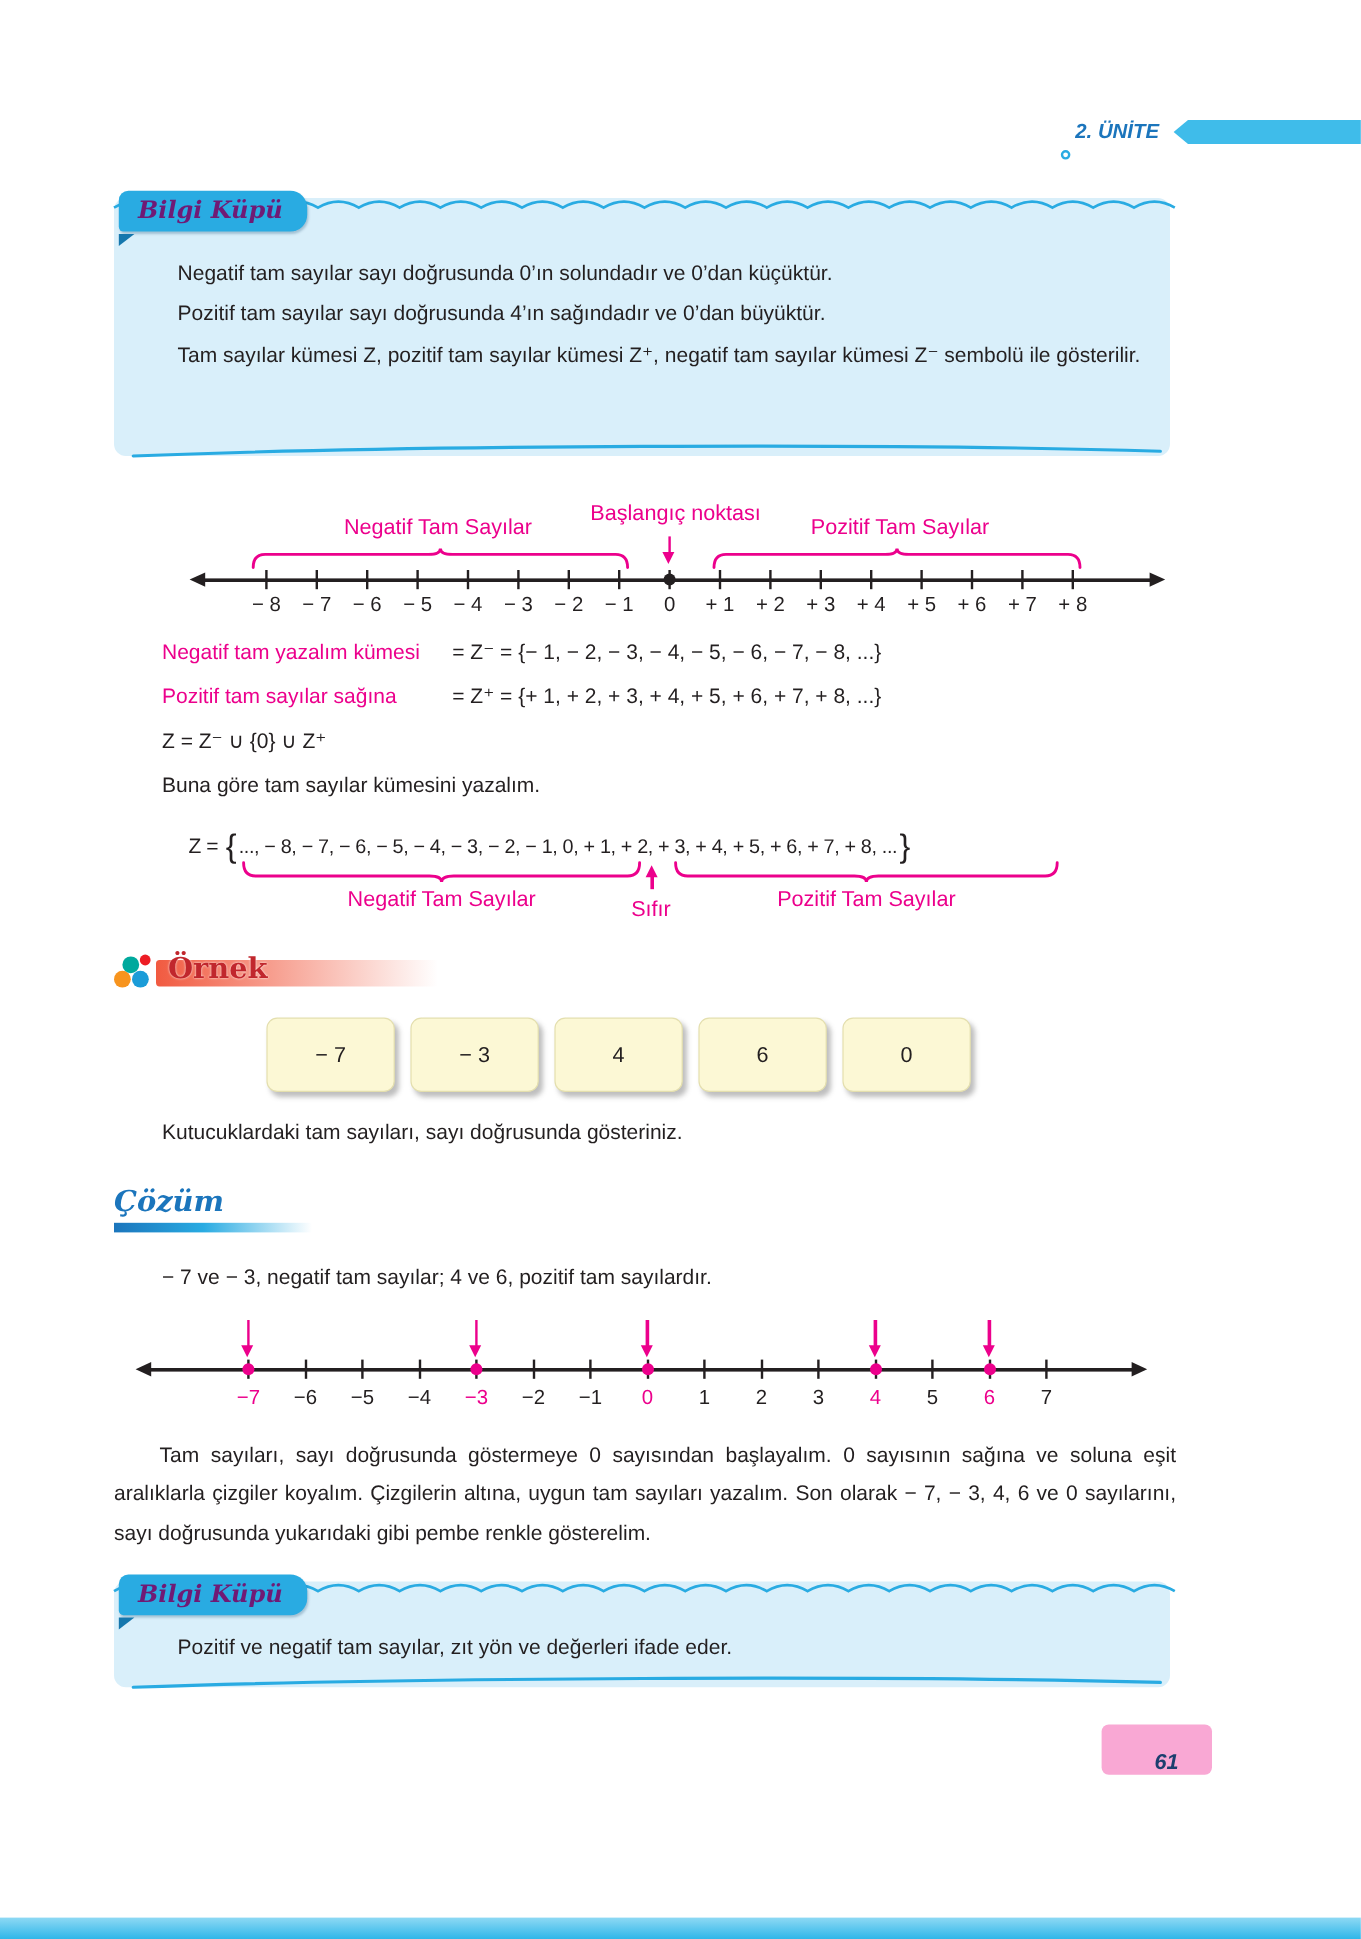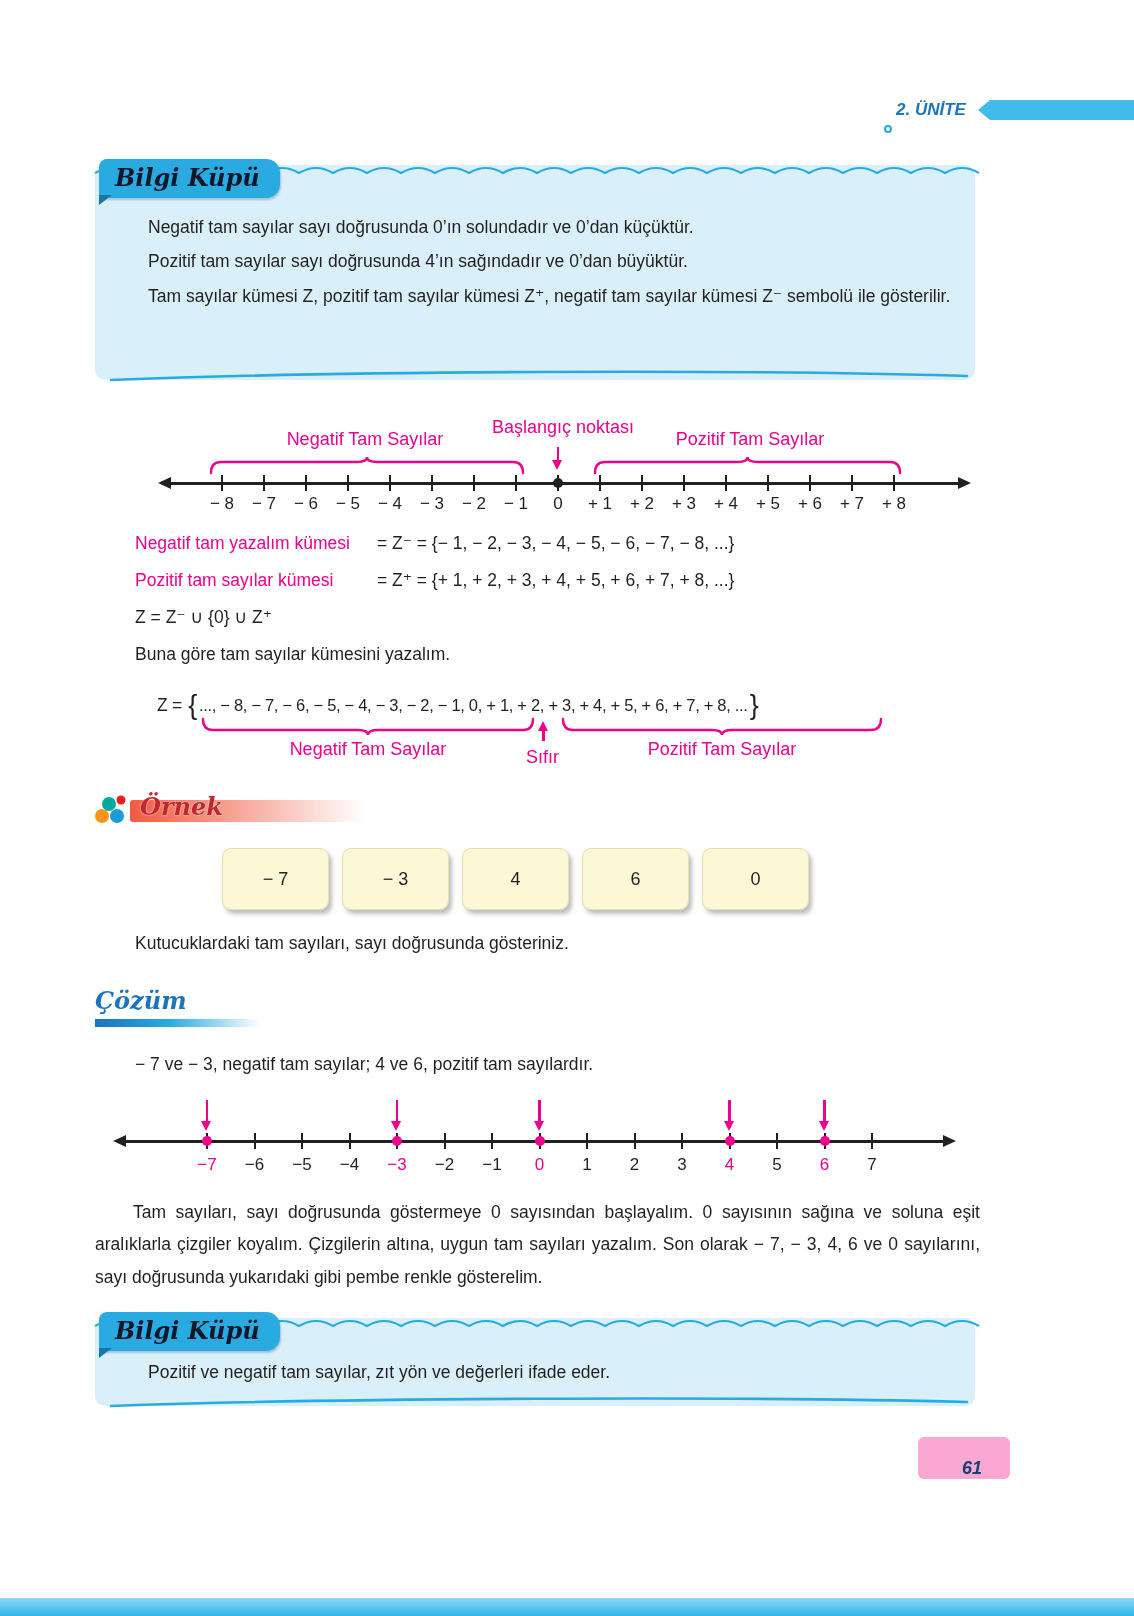--- a/index.html
+++ b/index.html
@@ -15,23 +15,23 @@
 
   
   .unit-label { font-style:italic; font-weight:bold; font-size:17px; color:#1B75BC; white-space:nowrap; }
   .unit-bar { background:#3FBCEA; }
   .unit-notch { width:0; height:0; border-top:10px solid transparent; border-bottom:10px solid transparent; border-right:12px solid #3FBCEA; }
   .unit-dot { width:8px; height:8px; border:2px solid #29ABE2; border-radius:50%; background:#fff; }
 
   
   .bilgi-box { background:#D9EFFA; border-radius:10px; }
   .bilgi-tab {
-    background:#29ABE2; color:#0f172a; padding:4px 20px 6px 16px;
+    background:#29ABE2; color:#701a75; padding:4px 20px 6px 16px;
     border-radius:8px 14px 14px 4px;
-    font-family:"DejaVu Serif",serif; font-style:italic; font-weight:bold; font-size:24px;
+    font-family:"DejaVu Serif",serif; font-style:italic; font-weight:bold; font-size:20px;
     box-shadow:1px 2px 2px rgba(0,60,100,0.25);
     white-space:nowrap;
     text-align:center;
   }
   .bilgi-fold { width:0; height:0; border-top:10px solid #1577AD; border-right:13px solid transparent; }
   .bilgi-line { font-size:17.5px; line-height:1.45; margin-bottom:9px; text-indent:38px; }
   svg.scallop, svg.swoosh { overflow:visible; }
 
   
   .nl-caption { font-size:18px; white-space:nowrap; }
@@ -51,21 +51,21 @@
   .up-arrow::before { content:""; position:absolute; left:-4.5px; top:-9.5px; border:5.5px solid transparent; border-bottom:10px solid #EC008C; }
 
   
   .set-line { margin-bottom:16px; font-size:17.5px; white-space:nowrap; }
   .setlabel { display:inline-block; width:237px; }
   .bigbrace { font-size:27px; font-weight:400; position:relative; top:3px; padding:0 2px; }
   .zline { font-size:16.5px; letter-spacing:-0.3px; white-space:nowrap; }
 
   
   .ornek-bar { background:linear-gradient(to right,#F15A40,rgba(241,90,64,0)); border-radius:3px; }
-  .ornek-title { font-family:"DejaVu Serif",serif; font-style:italic; font-weight:bold; font-size:24px; color:#C1272D; text-shadow:0 0 2px #ffffff; white-space:nowrap; }
+  .ornek-title { font-family:"DejaVu Serif",serif; font-weight:bold; font-size:24px; color:#C1272D; text-shadow:0 0 2px #ffffff; white-space:nowrap; }
   .num-box { width:107px; height:62px; background:#FCF8D5; border:1px solid #E4DFAE; border-radius:9px;
     box-shadow:3px 4px 4px rgba(110,110,110,0.45); display:flex; align-items:center; justify-content:center; font-size:18px; }
   .cozum-title { font-family:"DejaVu Serif",serif; font-style:italic; font-weight:bold; font-size:24px; color:#1B75BC; white-space:nowrap; }
   .cozum-bar { width:165px; height:8px; margin-top:4px; background:linear-gradient(to right,#1B75BC,#29ABE2 45%,rgba(255,255,255,0)); }
 
   
   .page-badge { background:#f9a8d4; border-radius:6px; display:flex; align-items:flex-end; justify-content:center;padding-left:16px; }
   .page-num { font-style:italic; font-weight:bold; font-size:18px; color:#1B3F6E; }
   .bottom-bar { background:linear-gradient(to bottom,#8ED9F4,#2EB6E9); }
 </style>
@@ -186,21 +186,21 @@
       </div>
     </div>
 </div>
 
 <div class="abs" style="left:135px; top:533px; width:845px;">
   <div class="set-line">
     <span class="pink setlabel">Negatif tam yazalım kümesi</span>
     <span>= Z⁻ = {− 1, − 2, − 3, − 4, − 5, − 6, − 7, − 8, ...}</span>
   </div>
   <div class="set-line">
-    <span class="pink setlabel">Pozitif tam sayılar kümesi</span>
+    <span class="pink setlabel">Pozitif tam sayılar sağına</span>
     <span>= Z⁺ = {+ 1, + 2, + 3, + 4, + 5, + 6, + 7, + 8, ...}</span>
   </div>
   <div class="set-line">Z = Z⁻ ∪ {0} ∪ Z⁺</div>
   <div class="set-line">Buna göre tam sayılar kümesini yazalım.</div>
 </div>
 
 <div class="abs" style="left:95px; top:675px; width:880px; height:120px;">
   <div class="abs zline" style="left:62px; top:12px;">
     <span style="font-size:17.5px;">Z =</span>
     <span class="bigbrace">{</span><span>..., − 8, − 7, − 6, − 5, − 4, − 3, − 2, − 1, 0, + 1, + 2, + 3, + 4, + 5, + 6, + 7, + 8, ...</span><span class="bigbrace">}</span>

